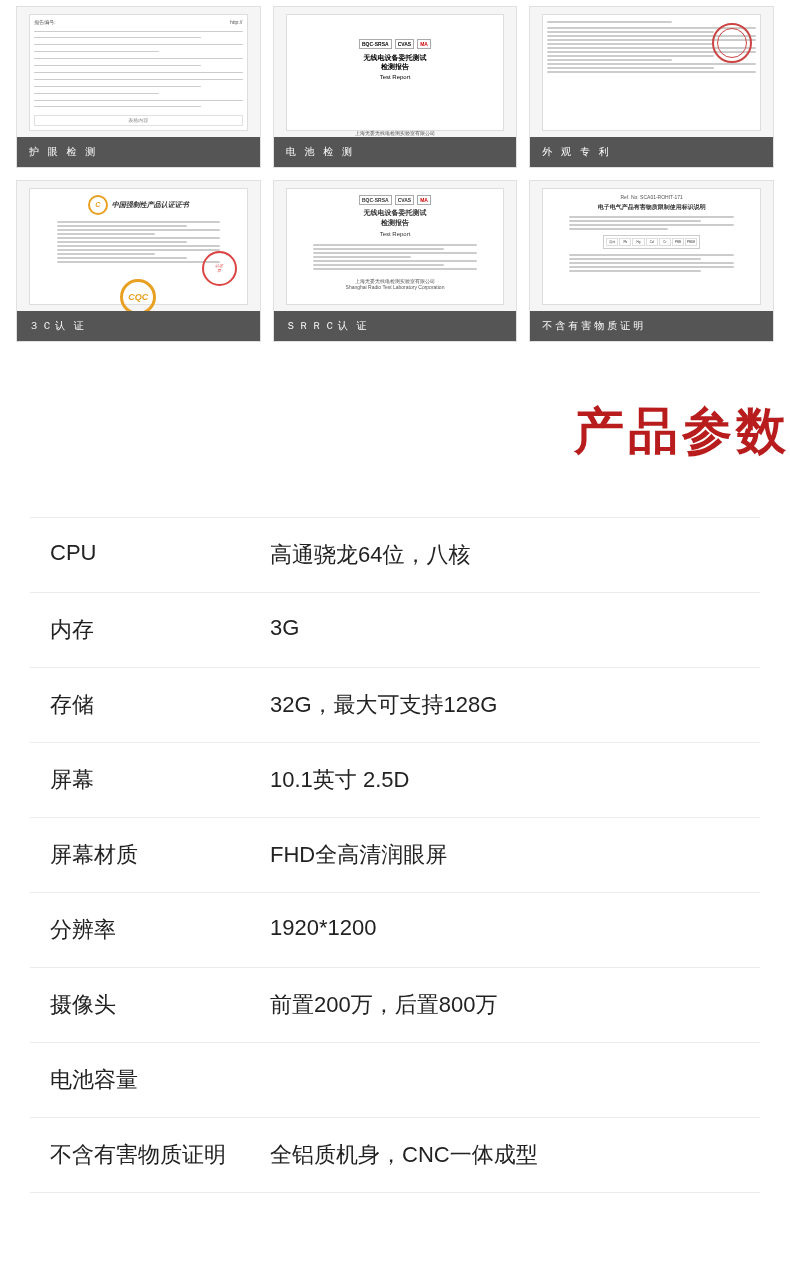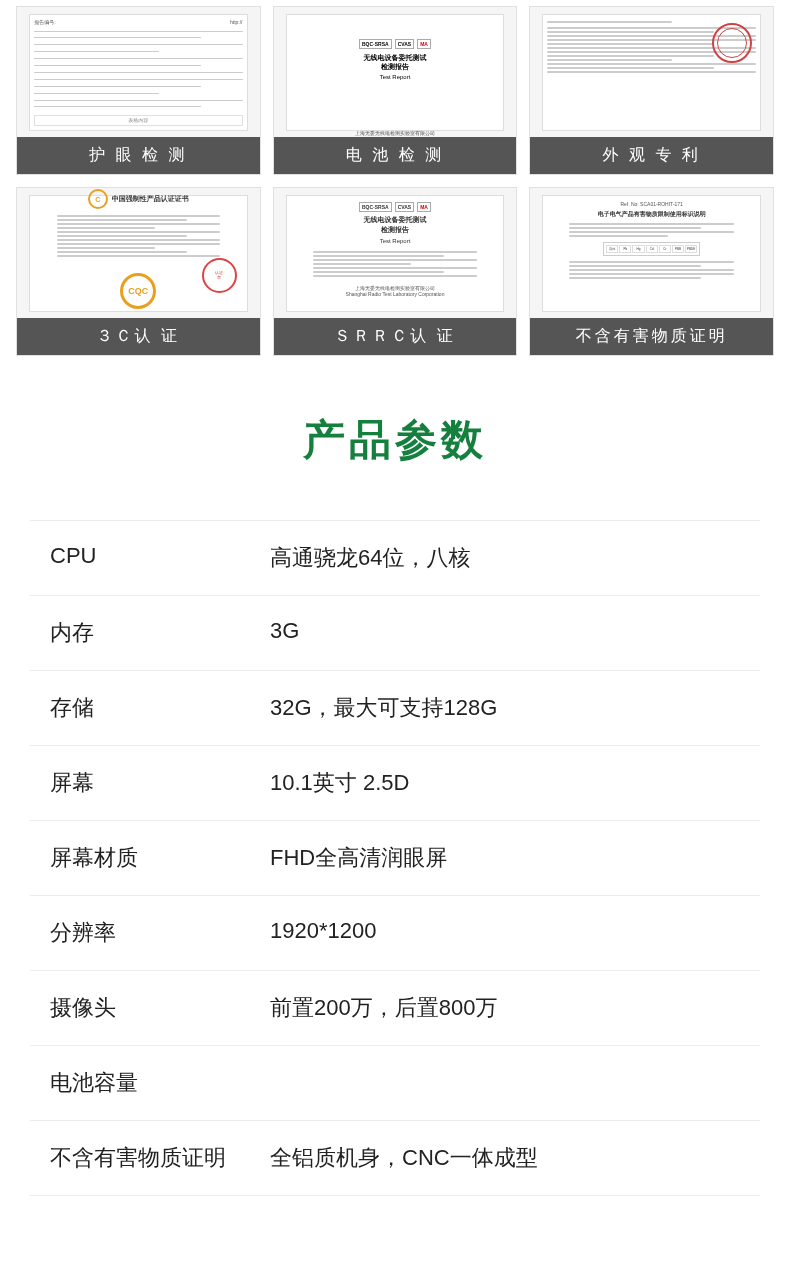--- a/index.html
+++ b/index.html
@@ -36,23 +36,23 @@
       align-items: center;
       justify-content: center;
       overflow: hidden;
       position: relative;
     }
 
     .cert-label {
       width: 100%;
       background: #555;
       color: #fff;
-      text-align: center;
+      text-align: left;
       padding: 8px 12px;
-      font-size: 16px;
+      font-size: 10px;
       letter-spacing: 3px;
     }
 
     
     .cert-doc {
       width: 90%;
       height: 90%;
       background: #fff;
       border: 1px solid #ddd;
       position: relative;
@@ -75,22 +75,23 @@
       margin: 2px 0;
       border-radius: 1px;
     }
 
     .cert-line.short { width: 60%; }
     .cert-line.medium { width: 80%; }
     .cert-line.full { width: 100%; }
 
     
     .cqc-cert .cert-doc {
-      justify-content: center;
+      justify-content: flex-start;
       padding: 6px;
+      font-style: italic;
     }
 
     .cqc-logo {
       width: 36px;
       height: 36px;
       border: 3px solid #e8a020;
       border-radius: 50%;
       display: flex;
       align-items: center;
       justify-content: center;
@@ -124,24 +125,24 @@
     }
 
     
     .harmful-cert .cert-doc {
       justify-content: flex-start;
       padding: 4px;
     }
 
     
     .section-title {
-      text-align: center;
-      font-size: 42px;
+      text-align: right;
+      font-size: 50px;
       font-weight: bold;
-      color: #15803d;
+      color: #b91c1c;
       padding: 30px 0 40px;
       letter-spacing: 4px;
     }
 
     .specs-table {
       width: 100%;
       padding: 12px 30px;
     }
 
     .spec-row {

